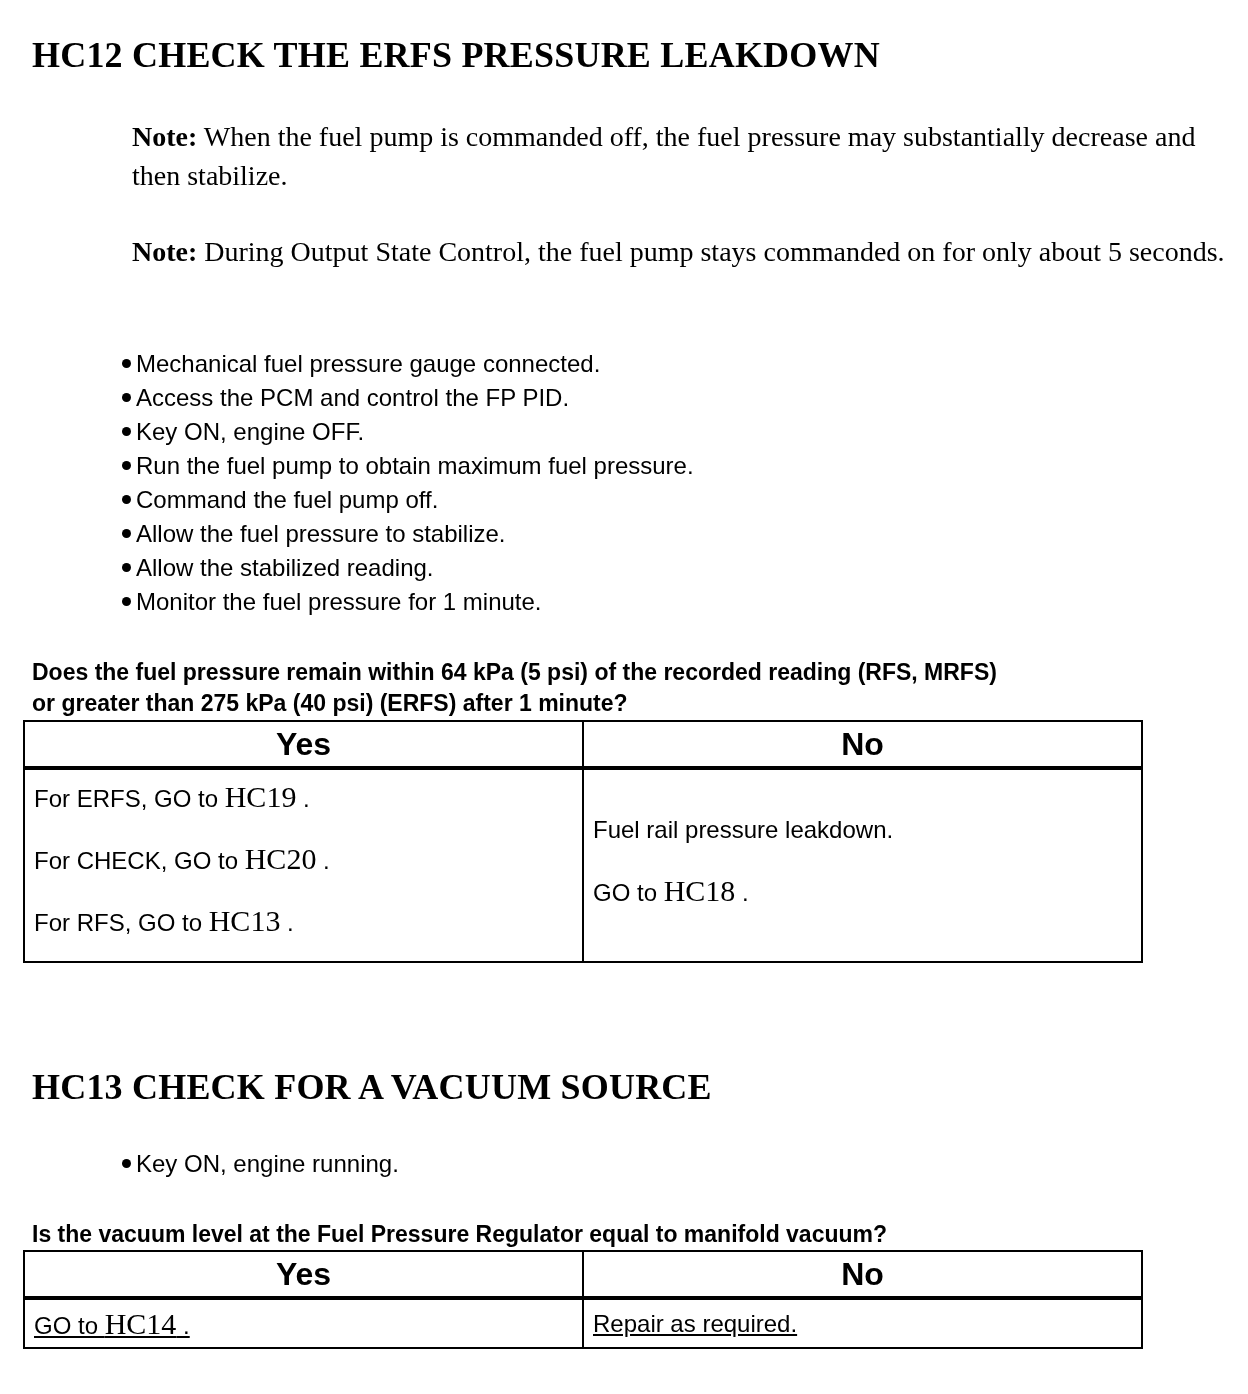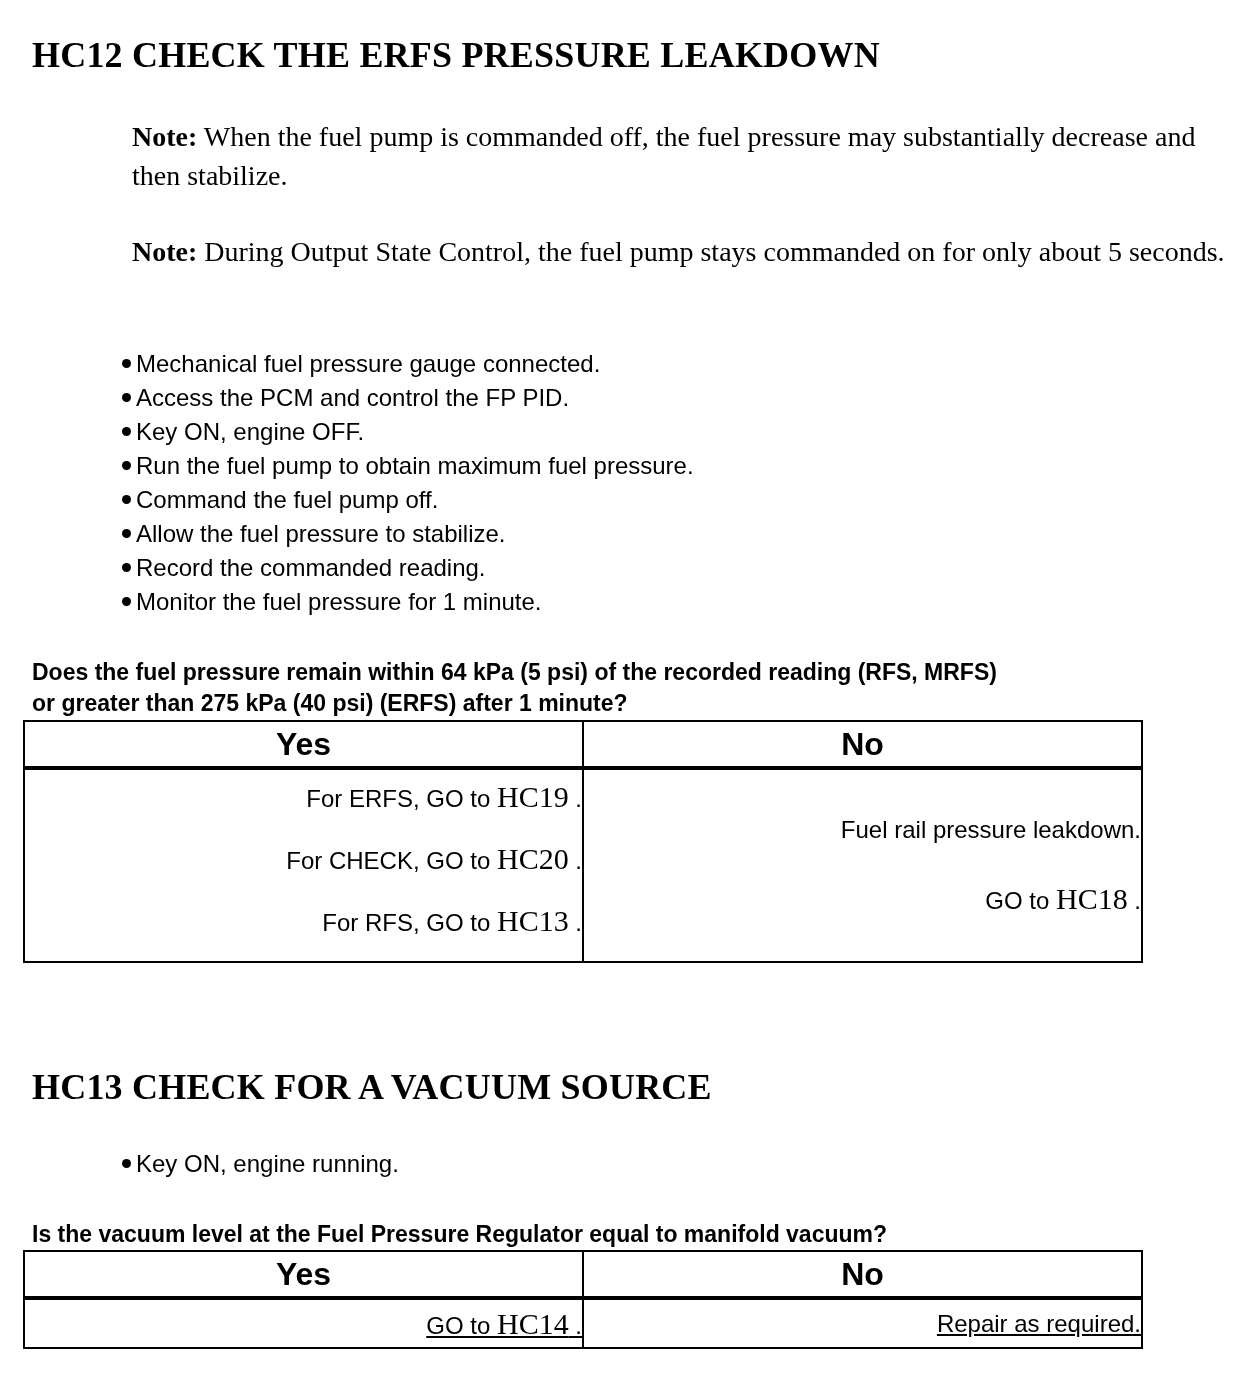--- a/index.html
+++ b/index.html
@@ -10,21 +10,21 @@
     .note { position: absolute; left: 132px; width: 1100px; font-size: 28px; line-height: 39px; }
     .note b { font-weight: bold; }
     .bullets { position: absolute; left: 122px; margin: 0; padding: 0; list-style: none; font-size: 24px; line-height: 34px; }
     .bullets li { white-space: nowrap; }
     .bullets li .dot { display: inline-block; width: 9px; height: 9px; border-radius: 50%; background: #000; margin-right: 5px; vertical-align: middle; position: relative; top: -2px; }
     .question { position: absolute; left: 32px; font-weight: bold; font-size: 23px; line-height: 31px; white-space: nowrap; }
     table.yn { position: absolute; left: 23px; width: 1120px; border-collapse: collapse; table-layout: fixed; }
     table.yn th, table.yn td { border: 2px solid #000; padding: 0; }
     table.yn th { font-family: "Liberation Sans", "DejaVu Sans", sans-serif; font-weight: bold; font-size: 32px; text-align: center; height: 44px; border-bottom: 4px solid #000; }
     table.yn td { vertical-align: top; font-size: 24px; }
-    .cell-line { white-space: nowrap; padding-left: 23px; text-align: right; }
+    .cell-line { white-space: nowrap; padding-left: 9px; }
     .ref { font-family: "Liberation Serif", "DejaVu Serif", serif; font-size: 30px; }
   </style>
 </head>
 <body>
 
 <div class="h1 serif" style="top:34px;">HC12 CHECK THE ERFS PRESSURE LEAKDOWN</div>
 
 <div class="note serif" style="top:117px;">
   <b>Note:</b><span> When the fuel pump is commanded off, the fuel pressure may substantially decrease and then stabilize.</span>
 </div>
@@ -33,21 +33,21 @@
   <b>Note:</b><span> During Output State Control, the fuel pump stays commanded on for only about 5 seconds.</span>
 </div>
 
 <ul class="bullets sans" style="top:347px;">
   <li><span class="dot"></span><span>Mechanical fuel pressure gauge connected.</span></li>
   <li><span class="dot"></span><span>Access the PCM and control the FP PID.</span></li>
   <li><span class="dot"></span><span>Key ON, engine OFF.</span></li>
   <li><span class="dot"></span><span>Run the fuel pump to obtain maximum fuel pressure.</span></li>
   <li><span class="dot"></span><span>Command the fuel pump off.</span></li>
   <li><span class="dot"></span><span>Allow the fuel pressure to stabilize.</span></li>
-  <li><span class="dot"></span><span>Record the commanded reading.</span></li>
+  <li><span class="dot"></span><span>Allow the stabilized reading.</span></li>
   <li><span class="dot"></span><span>Monitor the fuel pressure for 1 minute.</span></li>
 </ul>
 
 <div class="question sans" style="top:657px;">
   <div>Does the fuel pressure remain within 64 kPa (5 psi) of the recorded reading (RFS, MRFS)</div>
   <div>or greater than 275 kPa (40 psi) (ERFS) after 1 minute?</div>
 </div>
 
 <table class="yn" style="top:720px;">
   <tbody>
@@ -62,21 +62,21 @@
       </div>
       <div class="cell-line" style="margin-top:28px;">
         <span>For CHECK, GO to </span><span class="ref">HC20</span><span> .</span>
       </div>
       <div class="cell-line" style="margin-top:28px;">
         <span>For RFS, GO to </span><span class="ref">HC13</span><span> .</span>
       </div>
     </td>
     <td class="sans">
       <div class="cell-line" style="margin-top:46px;">Fuel rail pressure leakdown.</div>
-      <div class="cell-line" style="margin-top:38px;">
+      <div class="cell-line" style="margin-top:30px;">
         <span>GO to </span><span class="ref">HC18</span><span> .</span>
       </div>
     </td>
   </tr>
 </tbody>
   </table>
 
 <div class="h1 serif" style="top:1066px;">HC13 CHECK FOR A VACUUM SOURCE</div>
 
 <ul class="bullets sans" style="top:1147px;">

